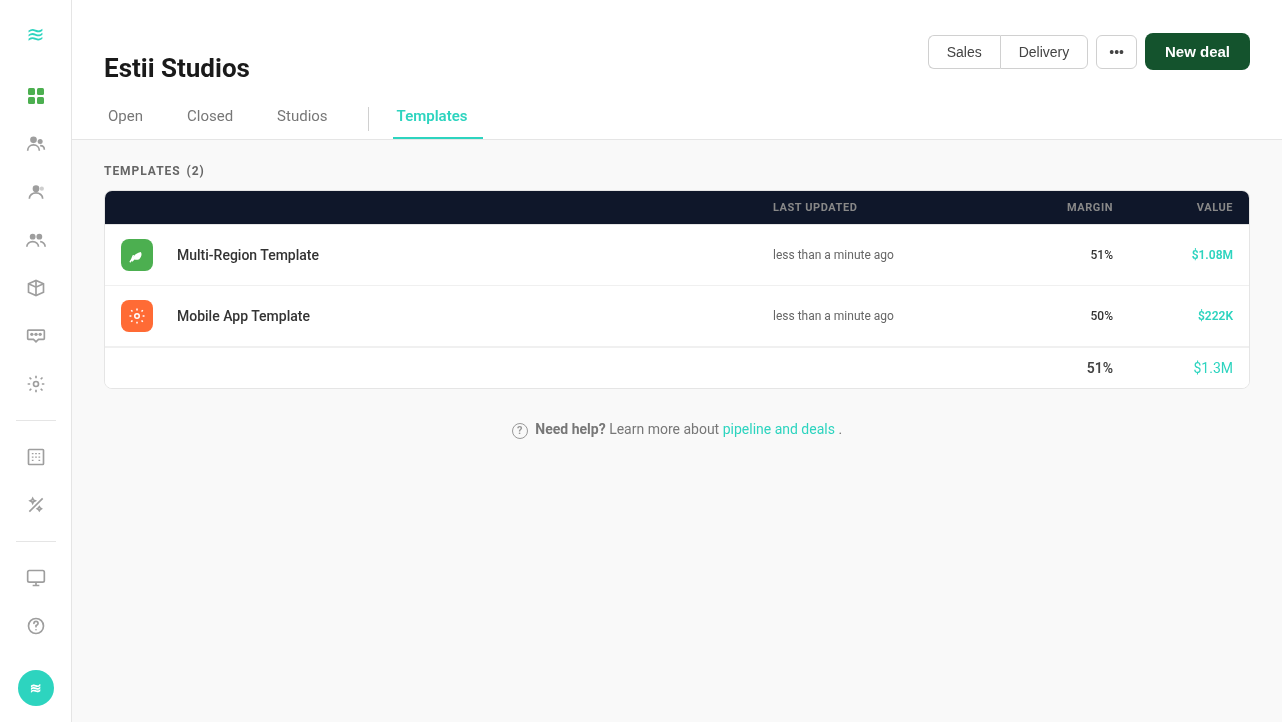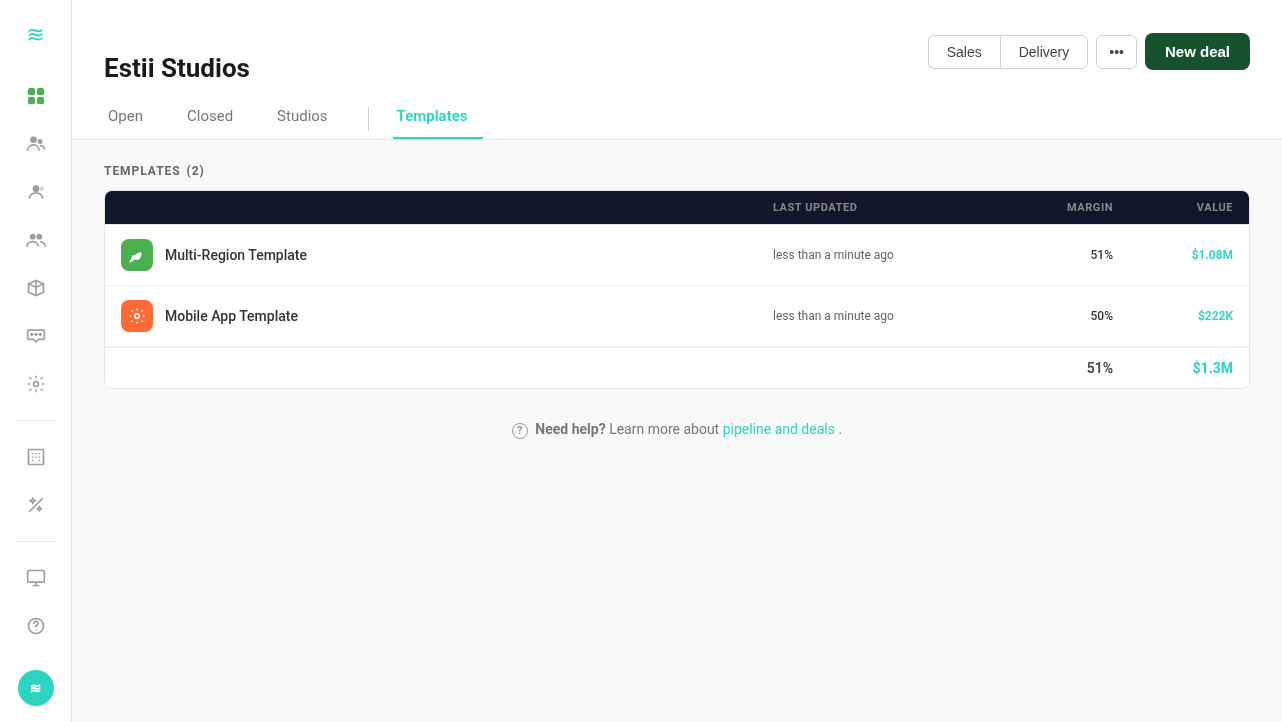--- a/index.html
+++ b/index.html
@@ -169,21 +169,21 @@
       border-bottom: 1px solid #f0f0f0;
       align-items: center;
       cursor: pointer;
       background: #fff;
     }
     .table-row:last-child { border-bottom: none; }
 
     .row-name {
       display: flex;
       align-items: center;
-      gap: 12px;
+      gap: 24px;
     }
     .row-icon {
       width: 32px; height: 32px; border-radius: 8px;
       display: flex; align-items: center; justify-content: center;
       font-size: 16px; flex-shrink: 0;
     }
     .row-icon.green { background: #4caf50; }
     .row-icon.orange { background: #ff6b35; }
     .row-label { font-size: 14px; font-weight: 500; color: #333; }
 
@@ -194,21 +194,21 @@
 
     .table-footer {
       display: grid;
       grid-template-columns: 1fr 220px 120px 120px;
       padding: 12px 16px;
       background: #fff;
       border-top: 1px solid #f0f0f0;
     }
     .footer-cell { font-size: 14px; color: #444; font-weight: 600; }
     .footer-cell.right { text-align: right; }
-    .footer-cell.teal { color: #2dd4bf; font-weight: 700; text-align: right; }
+    .footer-cell.teal { color: #2dd4bf; font-weight: 400; text-align: right; }
 
     
     .section-label {
       font-size: 12px;
       font-weight: 700;
       color: #666;
       letter-spacing: 0.08em;
       text-transform: uppercase;
       margin-bottom: 12px;
       display: flex; align-items: center; gap: 6px;

